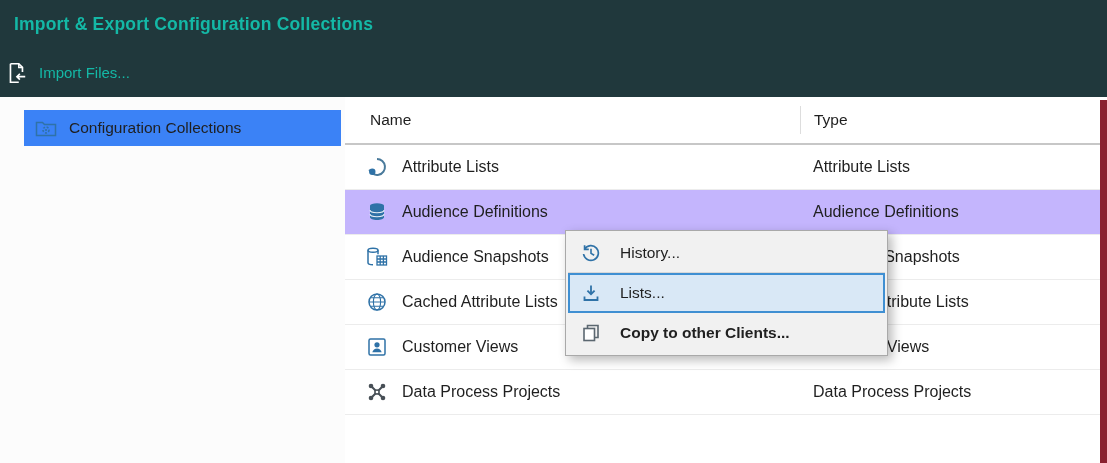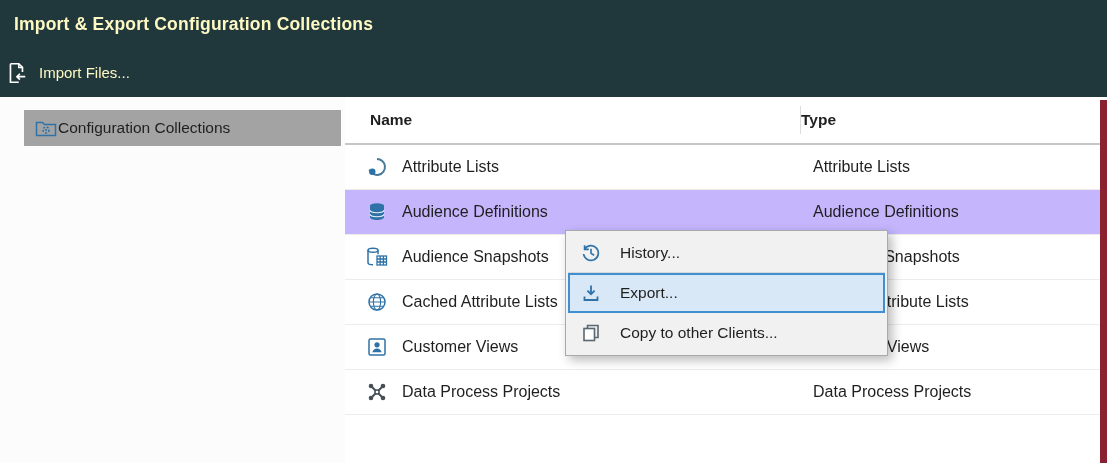--- a/index.html
+++ b/index.html
@@ -1,49 +1,49 @@
 <!DOCTYPE html>
 <html><head>
 <meta charset="utf-8">
 <style>
   * { margin:0; padding:0; box-sizing:border-box; }
   html,body { width:1107px; height:463px; overflow:hidden; }
   body { font-family:"Liberation Sans", sans-serif; background:#fff; color:#1f1f1f; }
   .app { position:relative; width:1107px; height:463px; }
 
   
-  .topbar { background:#20383c; height:97px; color:#fef9c3; }
+  .topbar { background:#20383c; height:97px; color:#14b8a6; }
   .title-row { height:48px; display:flex; align-items:center; padding:0 14px; }
   .title-row h1 { font-size:17.5px; font-weight:bold; letter-spacing:.2px; }
   .import-row { height:49px; display:flex; align-items:center; gap:11px; padding:0 4px; font-size:15px; cursor:pointer; }
 
   
   .content { position:relative; display:flex; height:366px; background:#fff; }
 
   .sidebar { width:345px; background:#fcfcfc; padding-top:13px; }
-  .sidebar-item { margin-left:24px; margin-right:4px; height:36px; display:flex; align-items:center; padding:0 10px; background:#a3a3a3; font-size:15.5px; cursor:pointer; }
+  .sidebar-item { margin-left:24px; margin-right:4px; height:36px; display:flex; align-items:center; gap:11px; padding:0 10px; background:#3b82f6; font-size:15.5px; cursor:pointer; }
 
   .table-area { flex:1; position:relative; background:#fff; }
-  .thead { display:flex; height:48px; align-items:center; border-bottom:2px solid #c7c7c7; font-weight:bold; font-size:15.5px; }
+  .thead { display:flex; height:48px; align-items:center; border-bottom:2px solid #c7c7c7; font-weight:normal; font-size:15.5px; }
   .thead .col-name { width:455px; padding-left:25px; }
-  .thead .col-type { flex:1; border-left:1px solid #ddd; height:60%; display:flex; align-items:center; }
+  .thead .col-type { flex:1; padding-left:13px; border-left:1px solid #ddd; height:60%; display:flex; align-items:center; }
 
   .row { display:flex; height:45px; align-items:center; border-bottom:1px solid #ececec; font-size:16px; cursor:pointer; }
   .row.selected { background:#c4b5fd; }
   .cell-name { width:455px; display:flex; align-items:center; gap:13px; padding-left:20px; }
   .cell-type { flex:1; padding-left:13px; }
   .row-icon { width:24px; height:24px; display:flex; align-items:center; justify-content:center; flex:0 0 24px; }
 
   
   .scrollbar { position:absolute; right:0; top:3px; bottom:0; width:7px; background:#8a2130; }
 
   
   .context-menu { position:absolute; left:220px; top:133px; width:323px; background:#f1f1f1; border:1px solid #a9a9a9; box-shadow:4px 4px 10px rgba(0,0,0,.28); padding:2px; z-index:10; }
   .menu-item { display:flex; align-items:center; height:40px; gap:17px; padding:0 10px 0 11px; font-size:15.5px; border-bottom:1px solid #d8d8d8; cursor:pointer; background:#f1f1f1; }
-  .menu-item:last-child { border-bottom:none; }
+  .menu-item:last-child { border-bottom:none;font-weight:bold; }
   .menu-item.highlight { border:2px solid #3f8fd2; background:#d9e8f6; padding-left:9px; }
   .menu-icon { width:24px; height:24px; display:flex; align-items:center; justify-content:center; flex:0 0 24px; }
 </style>
 </head>
 <body>
 
 <div class="app">
 
   <div class="topbar">
     <div class="title-row">
@@ -186,21 +186,21 @@
           <span>History...</span>
         </div>
         <div class="menu-item highlight">
           <span class="menu-icon">
             <svg width="20" height="20" viewBox="0 0 20 20">
               <path d="M10 2.5v8.5" fill="none" stroke="#2f72a7" stroke-width="1.8"></path>
               <path d="M6.4 7.6L10 11.2l3.6-3.6" fill="none" stroke="#2f72a7" stroke-width="1.8"></path>
               <path d="M3.5 13.5v3.5h13v-3.5" fill="none" stroke="#2f72a7" stroke-width="1.8"></path>
             </svg>
           </span>
-          <span>Export...</span>
+          <span>Lists...</span>
         </div>
         <div class="menu-item">
           <span class="menu-icon">
             <svg width="20" height="20" viewBox="0 0 20 20">
               <rect x="3" y="5.5" width="10.5" height="12" fill="#fff" stroke="#5b6770" stroke-width="1.6"></rect>
               <path d="M6.5 5.5v-3h10.5v12h-3" fill="none" stroke="#5b6770" stroke-width="1.6"></path>
             </svg>
           </span>
           <span>Copy to other Clients...</span>
         </div>

